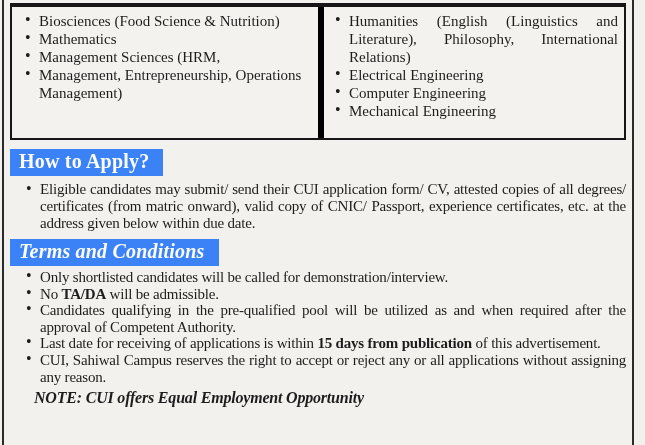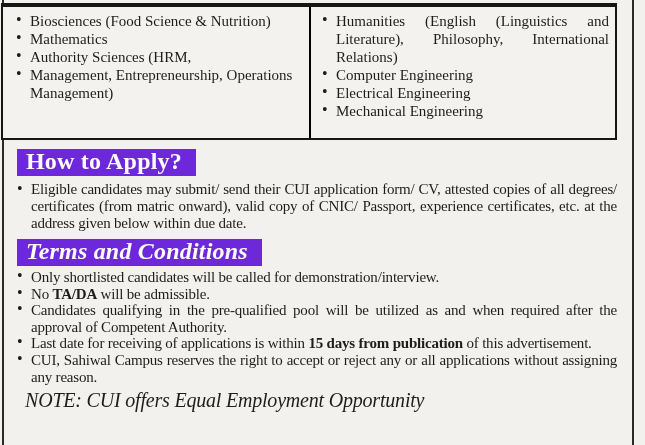--- a/index.html
+++ b/index.html
@@ -13,68 +13,67 @@
     font-family: "Liberation Serif", "DejaVu Serif", serif;
   }
   .page-border {
     position: absolute; top: 0; bottom: 0; width: 2px;
     background: #2a2a2a;
   }
   .page-border.left  { left: 2px; }
   .page-border.right { left: 632px; }
 
   .content {
-    position: absolute; left: 1px; top: 0; width: 616px;
+    position: absolute; left: 10px; top: 0; width: 616px;
   }
 
   
   .dept-box {
     margin-top: 3px;
     border: solid #161616;
     border-width: 4px 2px 2px 2px;
     display: flex;
     height: 137px;
     background: #f3f2ee;
   }
   .dept-col {
     flex: 1 1 50%;
     padding: 5px 6px 0 12px;
     font-size: 15px;
     line-height: 18px;
   }
   .dept-col.right {
-    border-left: 2px solid #000000;
+    border-left: 6px solid #000000;
     text-align: justify;
     padding-left: 10px;
   }
   ul.plain {
     margin: 0; padding: 0; list-style: none;
   }
   ul.plain li {
     position: relative;
     padding-left: 15px;
   }
   ul.plain li::before {
     content: "\2022";
     position: absolute; left: 1px; top: -1px;
     font-size: 16px;
   }
 
   
   .bar {
     display: inline-block;
-    background: #6d28d9;
+    background: #3b82f6;
     color: #fcfcf8;
     font-weight: bold;
-    font-size: 24px;
+    font-size: 20px;
     line-height: 21px;
     padding: 2px 14px 4px 9px;
     margin-top: 9px;
     letter-spacing: 0.2px;
-    margin-left: 16px;
   }
   .bar.terms { margin-top: 7px; font-style: italic; }
 
   
   ul.body-list {
     margin: 5px 0 0 0;
     padding: 0 0 0 16px;
     list-style: none;
     font-size: 15px;
     line-height: 17px;
@@ -91,49 +90,49 @@
     position: absolute; left: 0; top: -1px;
     font-size: 16px;
   }
   .seg-bold { font-weight: bold; }
   li.url-line .seg-bold { display: block; letter-spacing: 0.2px; }
   li.url-line .seg-pre { display: block; white-space: nowrap; }
 
   
   .note {
     margin: 4px 0 0 24px;
-    font-weight: normal;
+    font-weight: bold;
     font-style: italic;
-    font-size: 20px;
+    font-size: 16px;
     letter-spacing: -0.2px;
   }
 </style>
 </head>
 <body>
 
 <div class="page-border left"></div>
 <div class="page-border right"></div>
 
 <div class="content">
 
   
   <div class="dept-box">
     <div class="dept-col left">
       <ul class="plain">
         <li>Biosciences (Food Science &amp; Nutrition)</li>
         <li>Mathematics</li>
-        <li>Authority Sciences (HRM,</li>
+        <li>Management Sciences (HRM,</li>
         <li>Management, Entrepreneurship, Operations Management)</li>
       </ul>
     </div>
     <div class="dept-col right">
       <ul class="plain">
         <li>Humanities (English (Linguistics and Literature), Philosophy, International Relations)</li>
+        <li>Electrical Engineering</li>
         <li>Computer Engineering</li>
-        <li>Electrical Engineering</li>
         <li>Mechanical Engineering</li>
       </ul>
     </div>
   </div>
 
   
   <div class="bar">How to Apply?</div>
   <ul class="body-list">
     <li>
       <span>Eligible candidates may submit/ send their CUI application form/ CV, attested copies of all degrees/ certificates (from matric onward), valid copy of CNIC/ Passport, experience certificates, etc. at the address given below within due date.</span>

